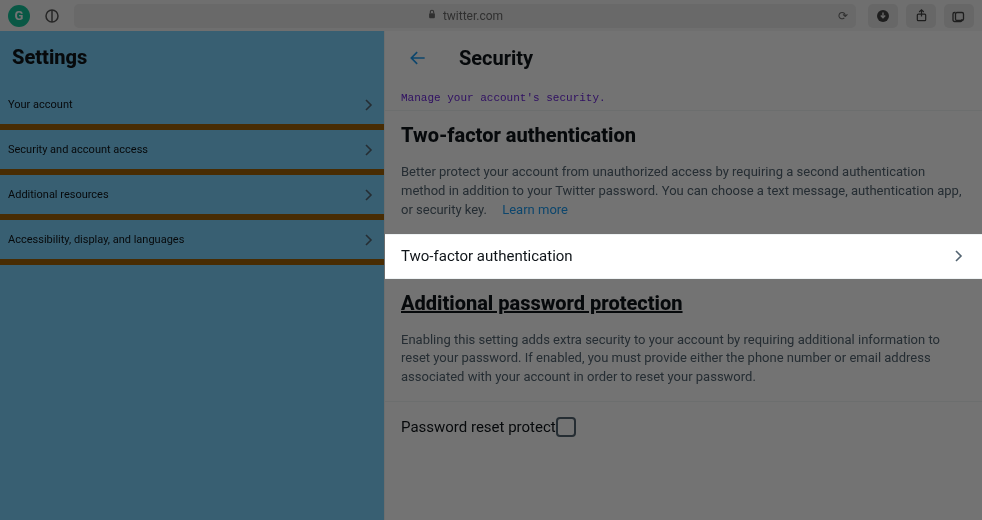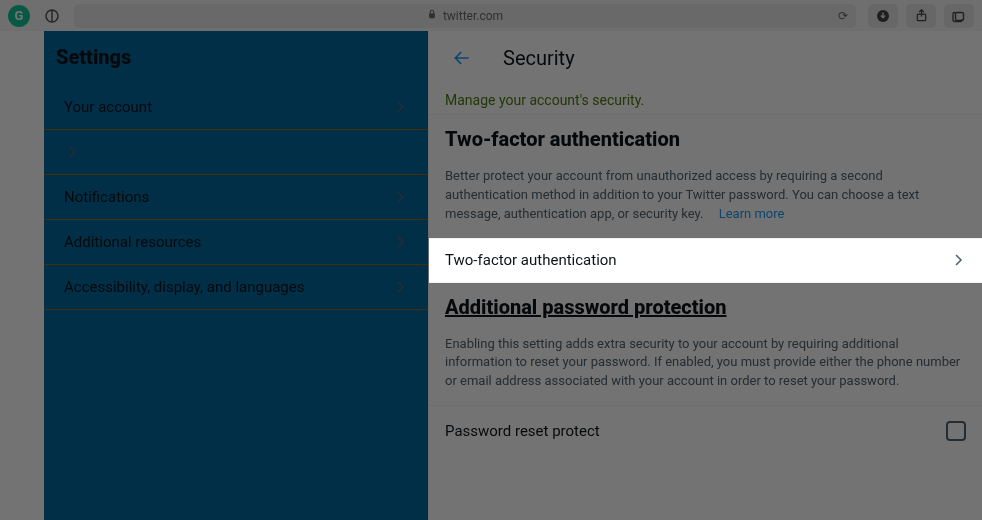--- a/index.html
+++ b/index.html
@@ -13,36 +13,36 @@
     .grammarly { width: 22px; height: 22px; background: #15c39a; border-radius: 50%; display: flex; align-items: center; justify-content: center; color: #fff; font-weight: 700; font-size: 13px; }
     .tb-btn { width: 28px; height: 24px; display: flex; align-items: center; justify-content: center; color: #555; }
     .urlbar { flex: 1; height: 24px; background: #e8e8e8; border-radius: 5px; display: flex; align-items: center; justify-content: center; font-size: 12px; color: #6b6b6b; position: relative; padding: 0 30px; }
     .urlbar .lock { margin-right: 6px; font-size: 11px; }
     .urlbar .reload { position: absolute; right: 8px; font-size: 12px; color: #6b6b6b; }
     .right-btns { display: flex; gap: 8px; margin-left: 4px; }
     .right-btn { width: 30px; height: 24px; background: #e4e4e4; border-radius: 5px; display: flex; align-items: center; justify-content: center; color: #444; font-size: 13px; }
 
     
     .content { display: flex; height: calc(520px - 31px); }
-    .sidebar { width: 385px; border-right: 1px solid #eff3f4; background: #0369a1; margin-left: 44px; }
+    .sidebar { width: 385px; border-right: 1px solid #eff3f4; background: #7dd3fc; }
     .sidebar-title { font-size: 20px; font-weight: 800; color: #0f1419; padding: 14px 12px 16px; }
-    .side-item { display: flex; align-items: center; justify-content: space-between; padding: 0 20px; height: 45px; border-bottom: 1px solid #a16207; color: #0f1419; font-size: 15px; }
+    .side-item { display: flex; align-items: center; justify-content: space-between; padding: 0 8px; height: 45px; border-bottom: 6px solid #a16207; color: #0f1419; font-size: 11px; }
 
     .main { flex: 1; background: #fff; position: relative; }
     .main-header { display: flex; align-items: center; height: 53px; gap: 24px; padding: 0 16px; }
     .back-btn { width: 34px; height: 34px; border-radius: 50%; display: flex; align-items: center; justify-content: center; color: #0f1419; }
-    .main-title { font-size: 20px; font-weight: 400; color: #0f1419; }
-    .subtitle { font-size: 14px; color: #4d7c0f; padding: 8px 16px 6px; }
+    .main-title { font-size: 20px; font-weight: 700; color: #0f1419; }
+    .subtitle { font-size: 11px; color: #6d28d9; padding: 8px 16px 6px; font-family: Liberation Mono, monospace; }
 
     .section-header { padding: 12px 16px; font-size: 20px; font-weight: 800; color: #0f1419; border-top: 1px solid #eff3f4; }
     .section-desc { font-size: 13px; color: #536471; line-height: 1.45; padding: 4px 16px 14px; }
     .section-desc a { color: #1d9bf0; text-decoration: none; margin-left: 12px; }
 
     .row-item { display: flex; align-items: center; justify-content: space-between; height: 45px; padding: 0 16px; border-top: 1px solid #eff3f4; border-bottom: 1px solid #eff3f4; font-size: 15px; color: #0f1419; }
-    .row-check { display: flex; align-items: center; justify-content: space-between; height: 51px; padding: 0 16px; border-top: 1px solid #eff3f4; font-size: 15px; color: #0f1419; }
+    .row-check { display: flex; align-items: center; height: 51px; padding: 0 16px; border-top: 1px solid #eff3f4; font-size: 15px; color: #0f1419; }
     .checkbox { width: 20px; height: 20px; border: 2px solid #536471; border-radius: 4px; }
 
     .chev { color: #536471; }
     .chev svg { display: block; }
   </style>
 </head>
 <body>
 
 <div class="toolbar">
   <div class="grammarly">G</div>
@@ -89,28 +89,21 @@
     <div class="sidebar-title">Settings</div>
     <div class="side-item">
       <span>Your account</span>
       <span class="chev">
           <svg width="16" height="16" viewBox="0 0 16 16" fill="none" stroke="currentColor" stroke-width="1.6">
             <path d="M6 3l5 5-5 5"></path>
           </svg>
         </span>
     </div>
     <div class="side-item">
-      <span class="chev">
-          <svg width="16" height="16" viewBox="0 0 16 16" fill="none" stroke="currentColor" stroke-width="1.6">
-            <path d="M6 3l5 5-5 5"></path>
-          </svg>
-        </span>
-    </div>
-    <div class="side-item">
-      <span>Notifications</span>
+      <span>Security and account access</span>
       <span class="chev">
           <svg width="16" height="16" viewBox="0 0 16 16" fill="none" stroke="currentColor" stroke-width="1.6">
             <path d="M6 3l5 5-5 5"></path>
           </svg>
         </span>
     </div>
     <div class="side-item">
       <span>Additional resources</span>
       <span class="chev">
           <svg width="16" height="16" viewBox="0 0 16 16" fill="none" stroke="currentColor" stroke-width="1.6">

